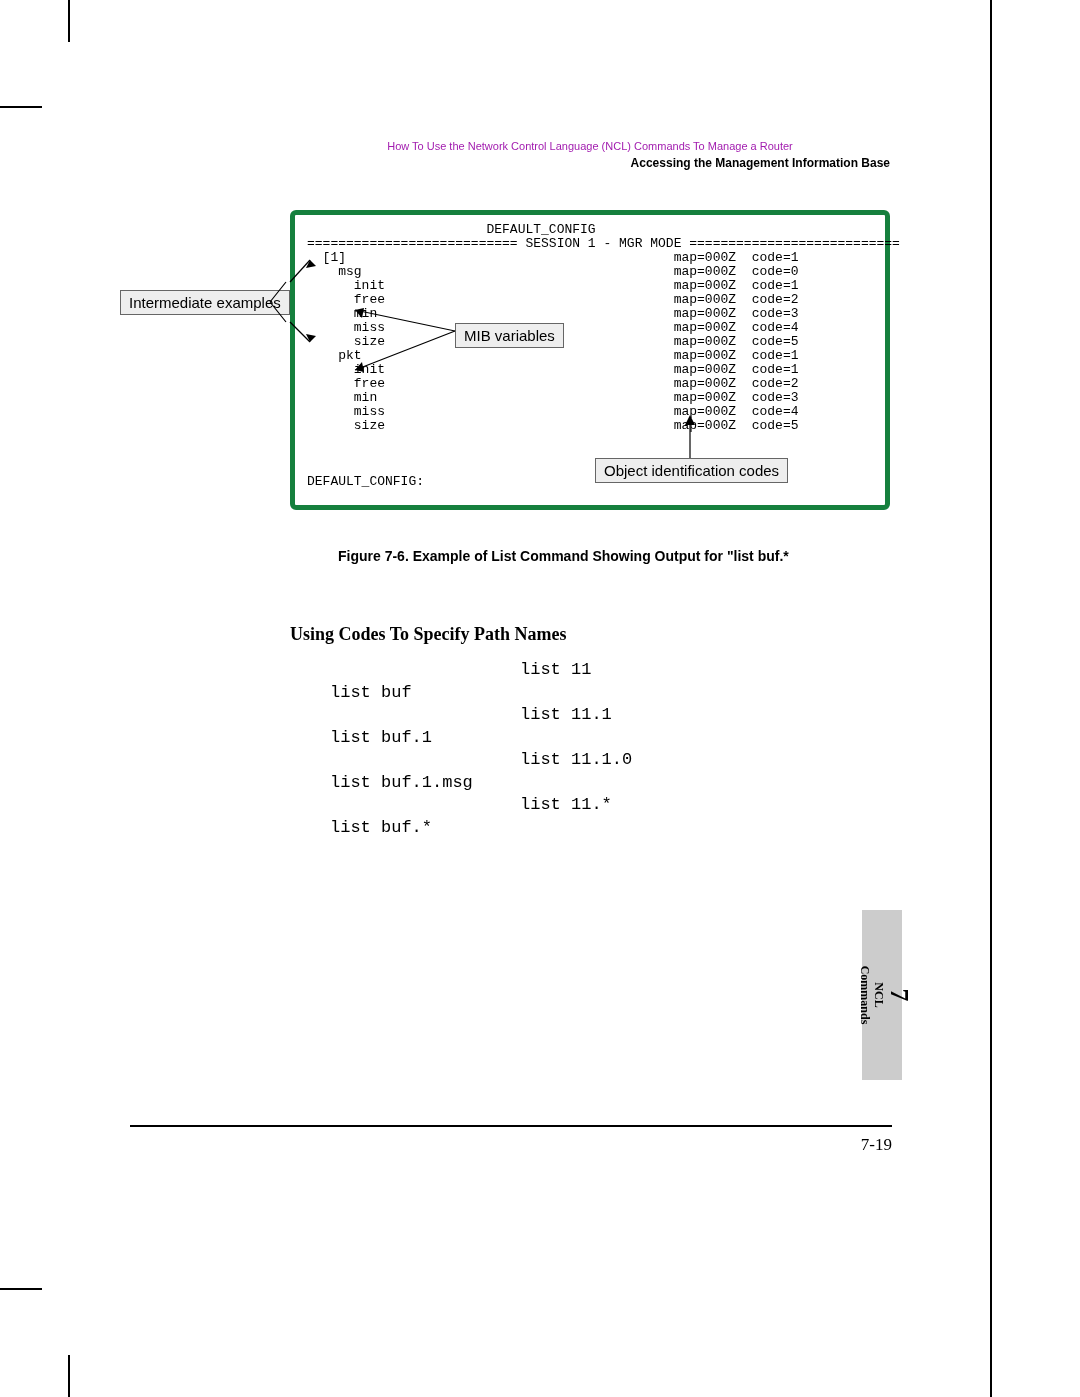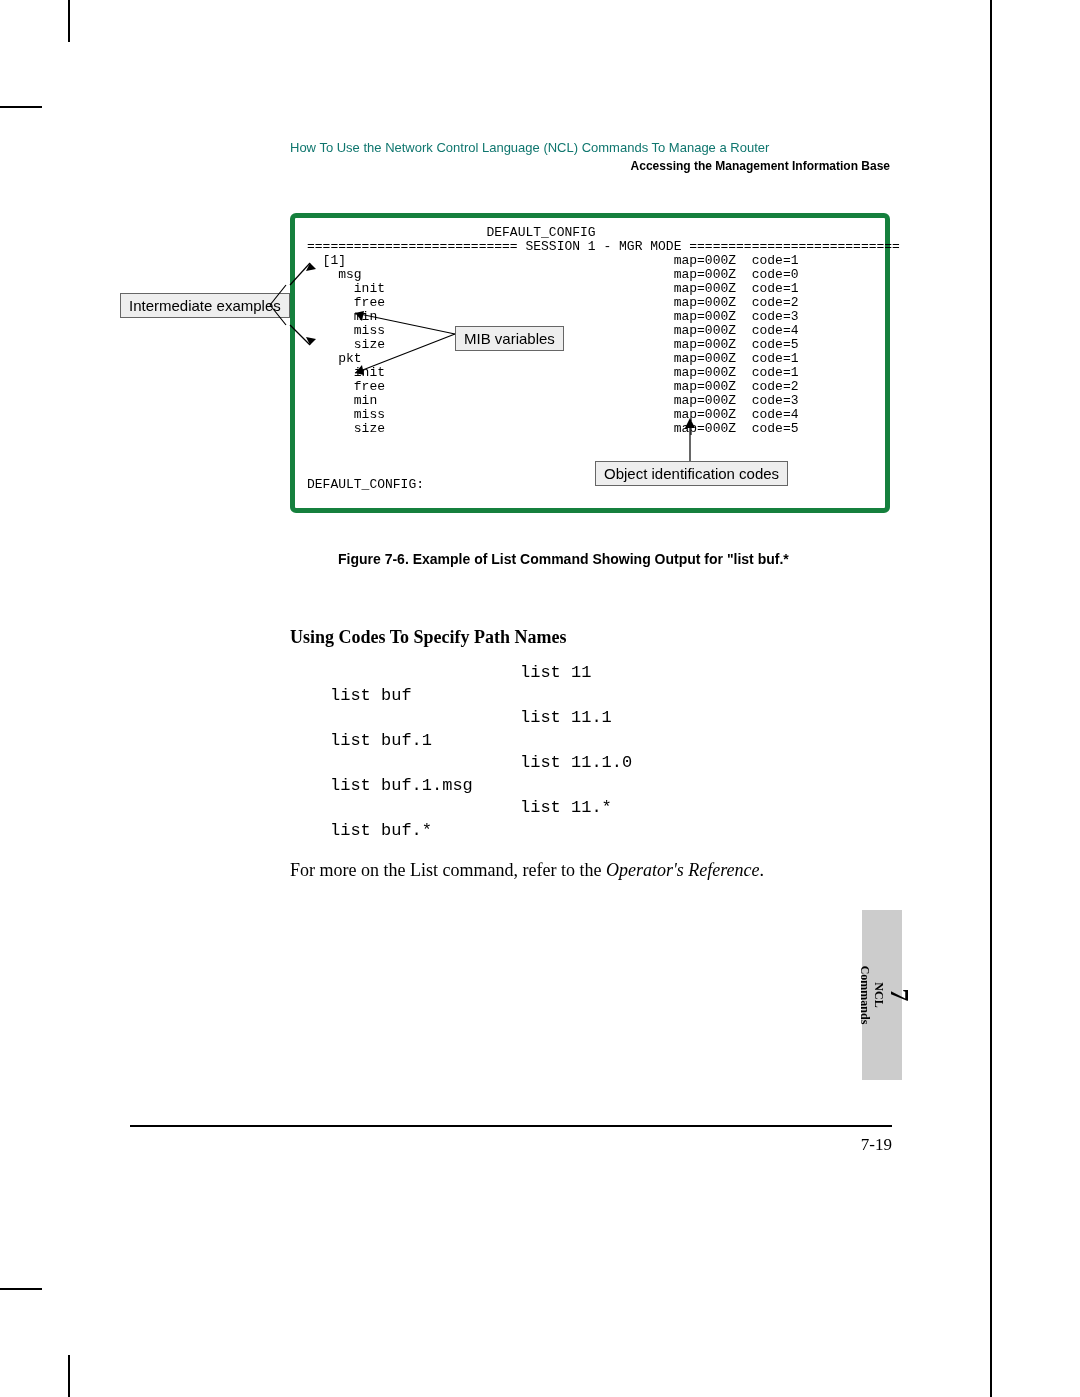--- a/index.html
+++ b/index.html
@@ -15,24 +15,24 @@
   .crop-line-v { position: absolute; width: 2px; background: #000; }
 
   .page {
     position: absolute;
     left: 130px;
     top: 140px;
     width: 760px;
   }
 
   .running-header {
-    text-align: left;
-    font-family: Arial, Helvetica, sans-serif;
-    font-size: 13px;
-    color: #0f766e;
+    text-align: center;
+    font-family: Arial, Helvetica, sans-serif;
+    font-size: 11px;
+    color: #a21caf;
     margin-bottom: 4px;
     padding-left: 160px;
   }
   .running-sub {
     text-align: right;
     font-family: Arial, Helvetica, sans-serif;
     font-size: 12px;
     font-weight: bold;
     margin-bottom: 40px;
   }
@@ -228,23 +228,20 @@
     <div class="code-row">
       <span class="code-col1">list buf.1.msg</span>
       <span class="code-col2">list 11.1.0</span>
     </div>
     <div class="code-row">
       <span class="code-col1">list buf.*</span>
       <span class="code-col2">list 11.*</span>
     </div>
   </div>
 
-  <p class="body-text">
-    <span>For more on the List command, refer to the </span><span class="italic">Operator's Reference</span><span>.</span>
-  </p>
 
 </div>
 
 <div class="side-tab">
   <div class="side-tab-inner">
     <span class="tab-num">7</span>
     <span class="tab-line">NCL</span>
     <span class="tab-line">Commands</span>
   </div>
 </div>

